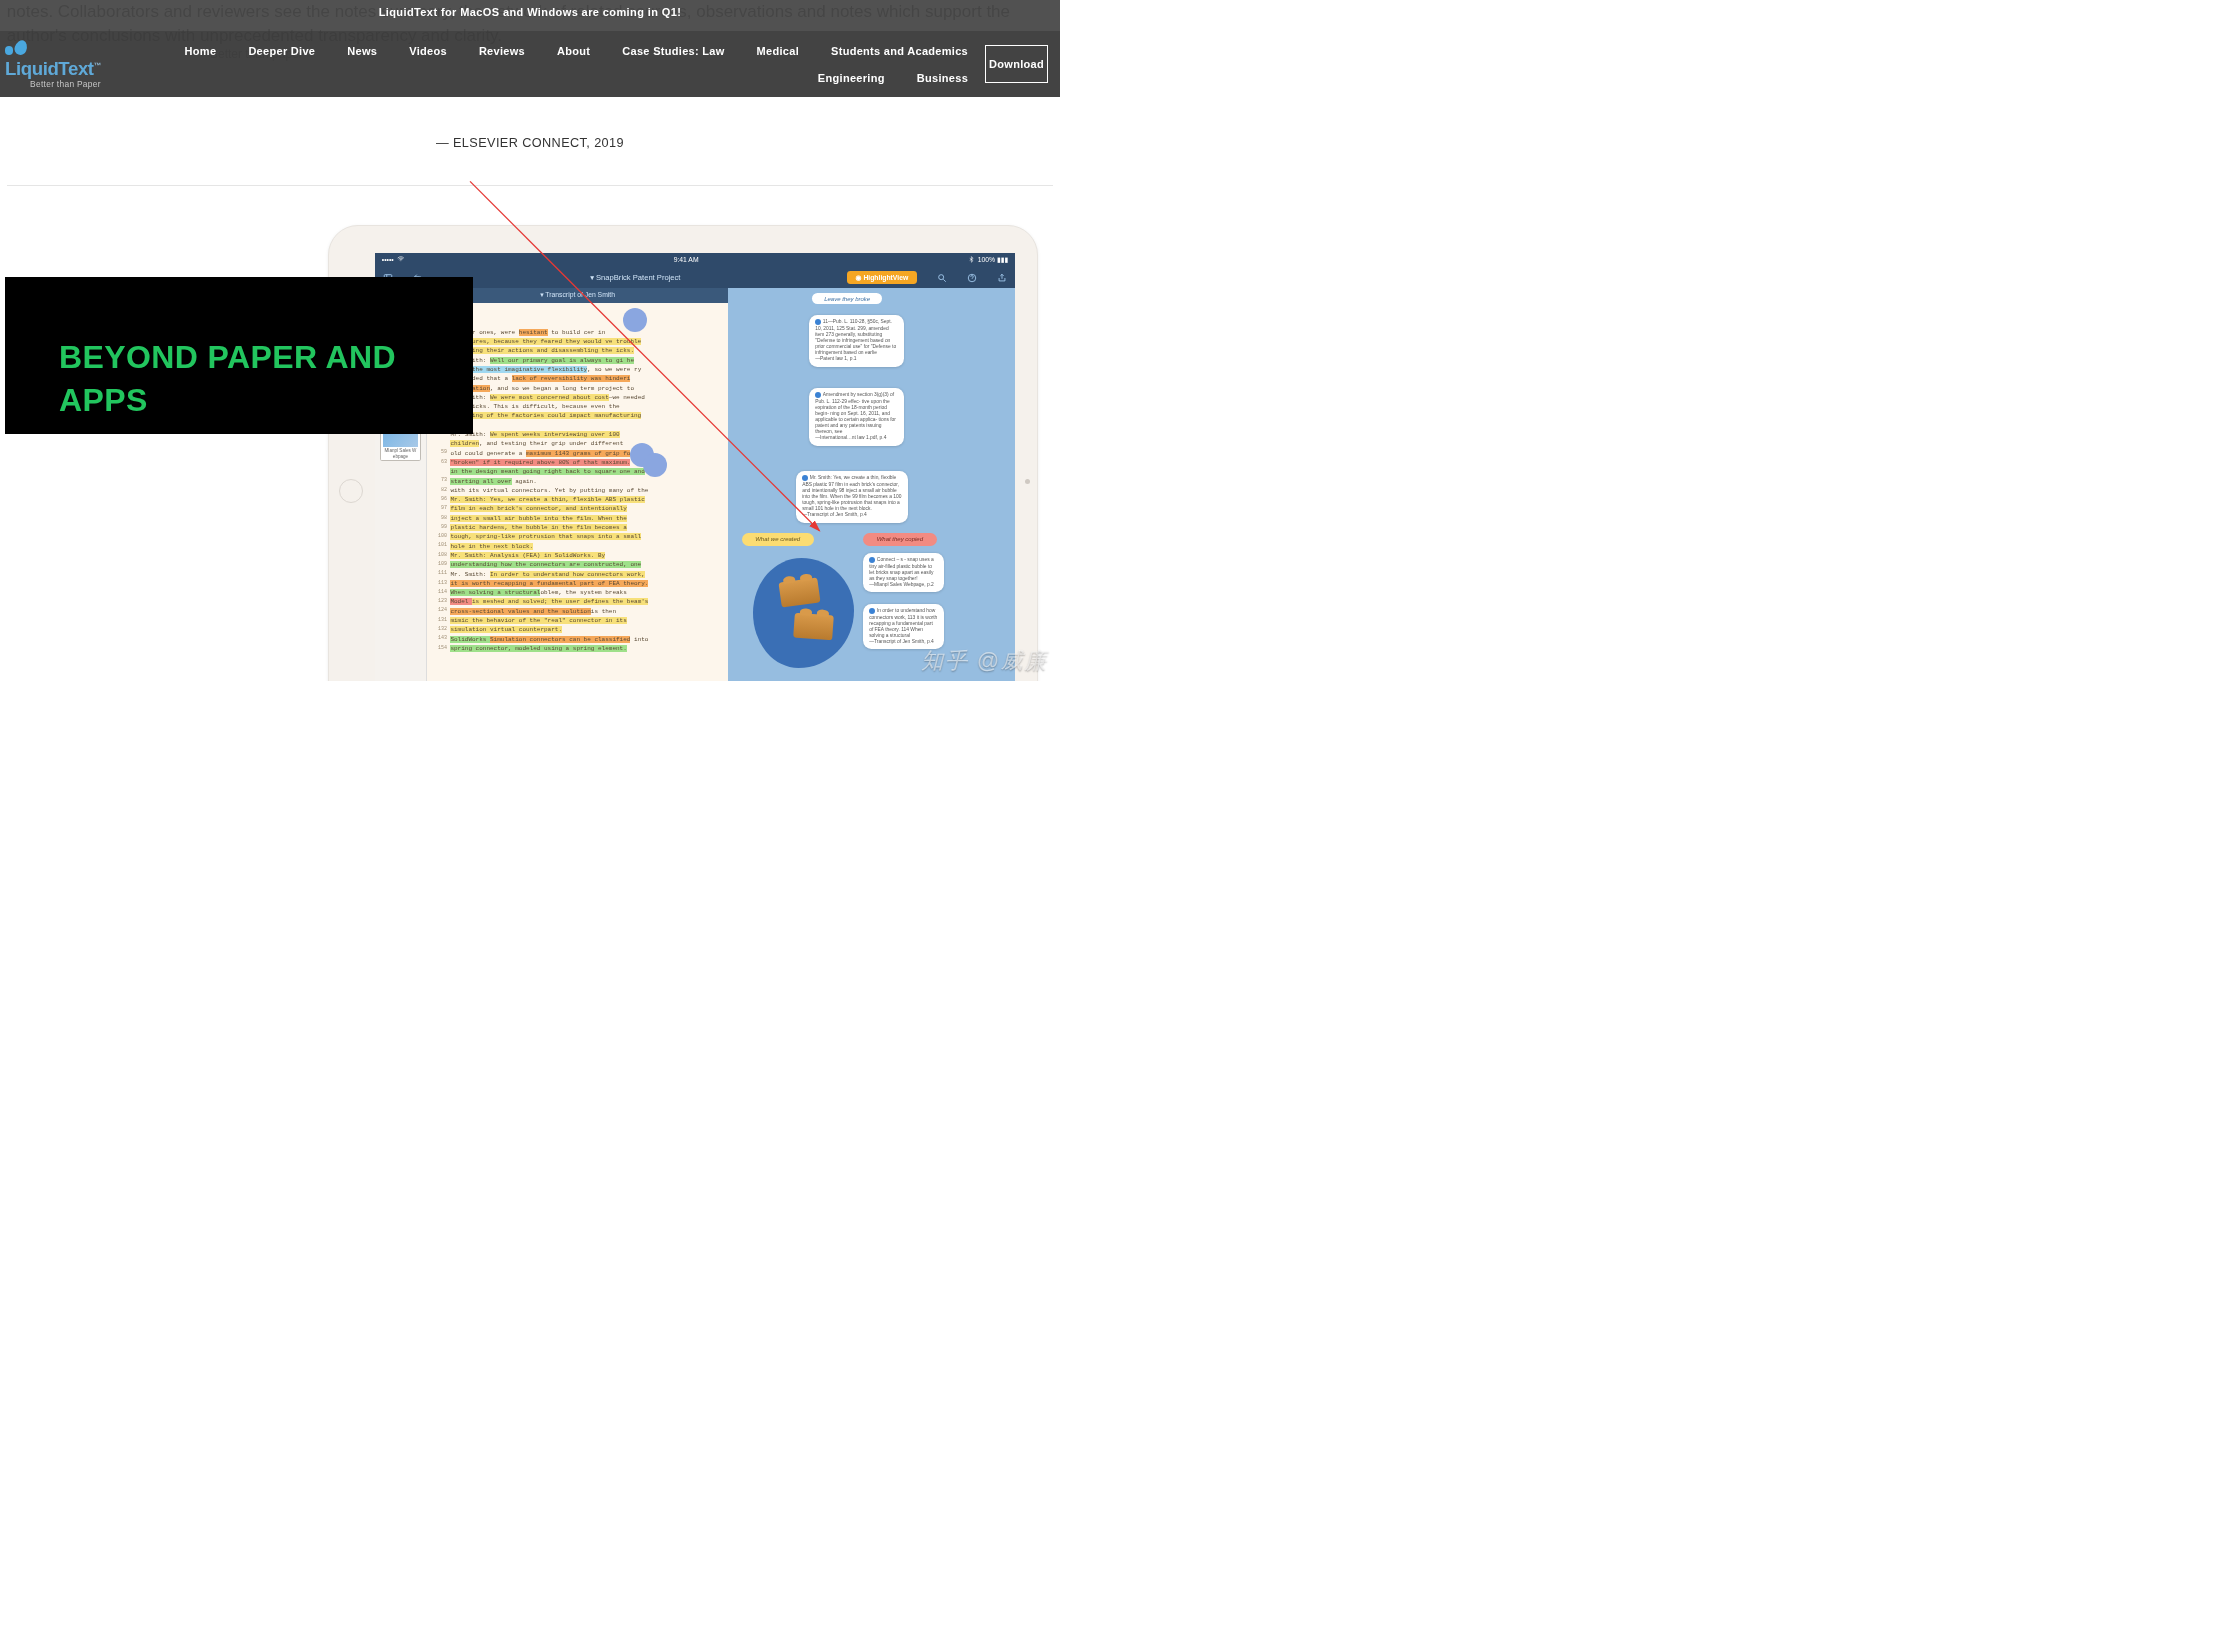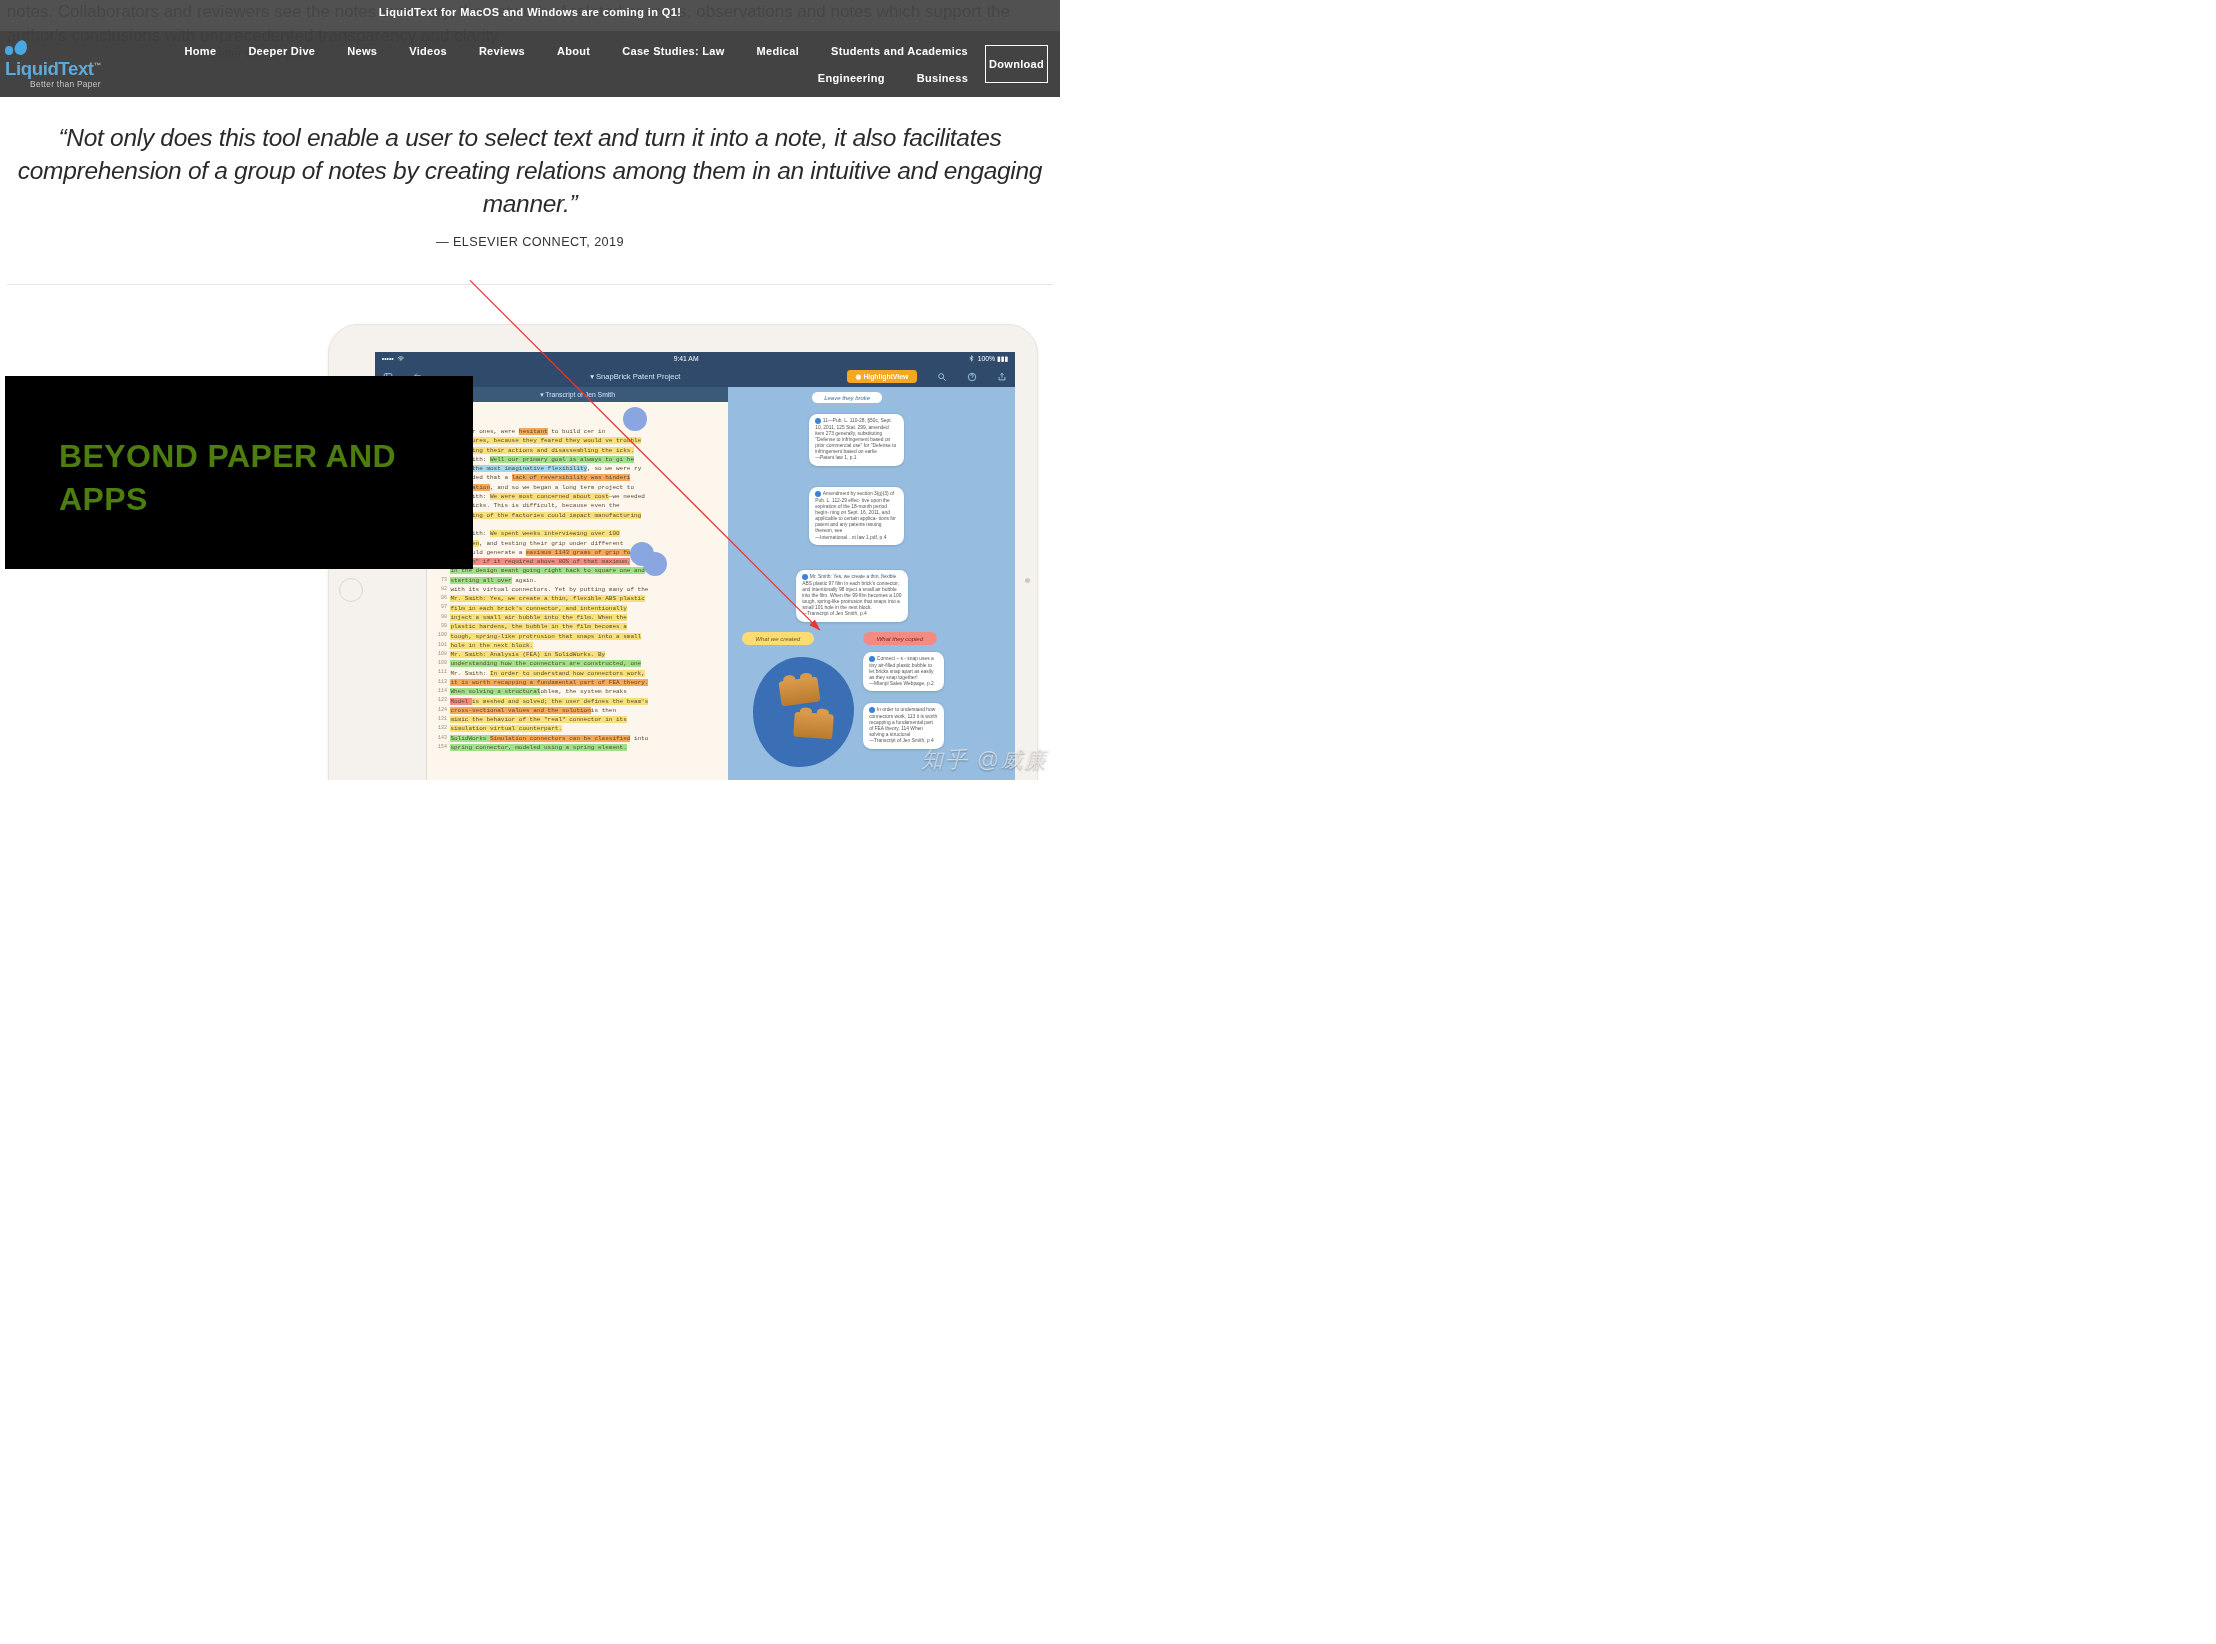--- a/index.html
+++ b/index.html
@@ -353,23 +353,23 @@
     color:#cfe3f6;
     font-size:7.6px;
   }
 
   
   .overlay-box {
     position: absolute;
     left: 5px;
     top: 52px;
     width: 468px;
-    height: 193px;
+    height: 157px;
     background: #000;
-    color: #4d7c0f;
+    color: #22c55e;
     padding: 59px 54px;
     z-index: 3;
   }
   .overlay-box h2 {
     font-size: 32px;
     font-weight: 700;
     letter-spacing: 0.4px;
     line-height: 1.35;
   }
 
@@ -430,21 +430,20 @@
       <a href="#">Case Studies: Law</a>
       <a href="#">Medical</a>
       <a href="#">Students and Academics</a>
       <a href="#">Engineering</a>
       <a href="#">Business</a>
     </div>
   <button class="download-btn">Download</button>
 </nav>
 
 <div class="quote-wrap">
-  <div class="quote">“Not only does this tool enable a user to select text and turn it into a note, it also facilitates comprehension of a group of notes by creating relations among them in an intuitive and engaging manner.”</div>
   <div class="attribution">— ELSEVIER CONNECT, 2019</div>
 </div>
 
 <hr class="sep">
 
 <div class="hero">
 
   <div class="ipad">
     <div class="home-btn"></div>
     <div class="side-btn"></div>

